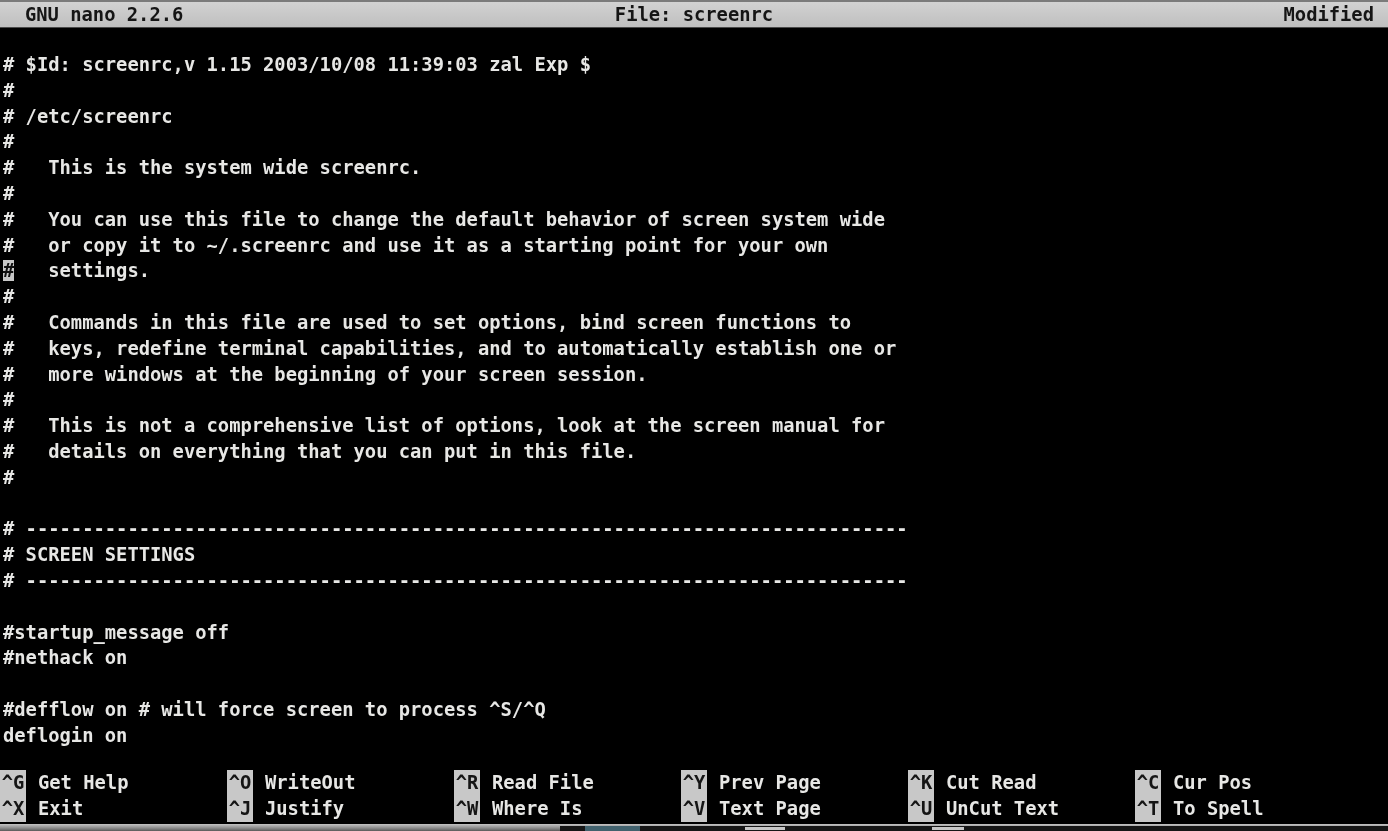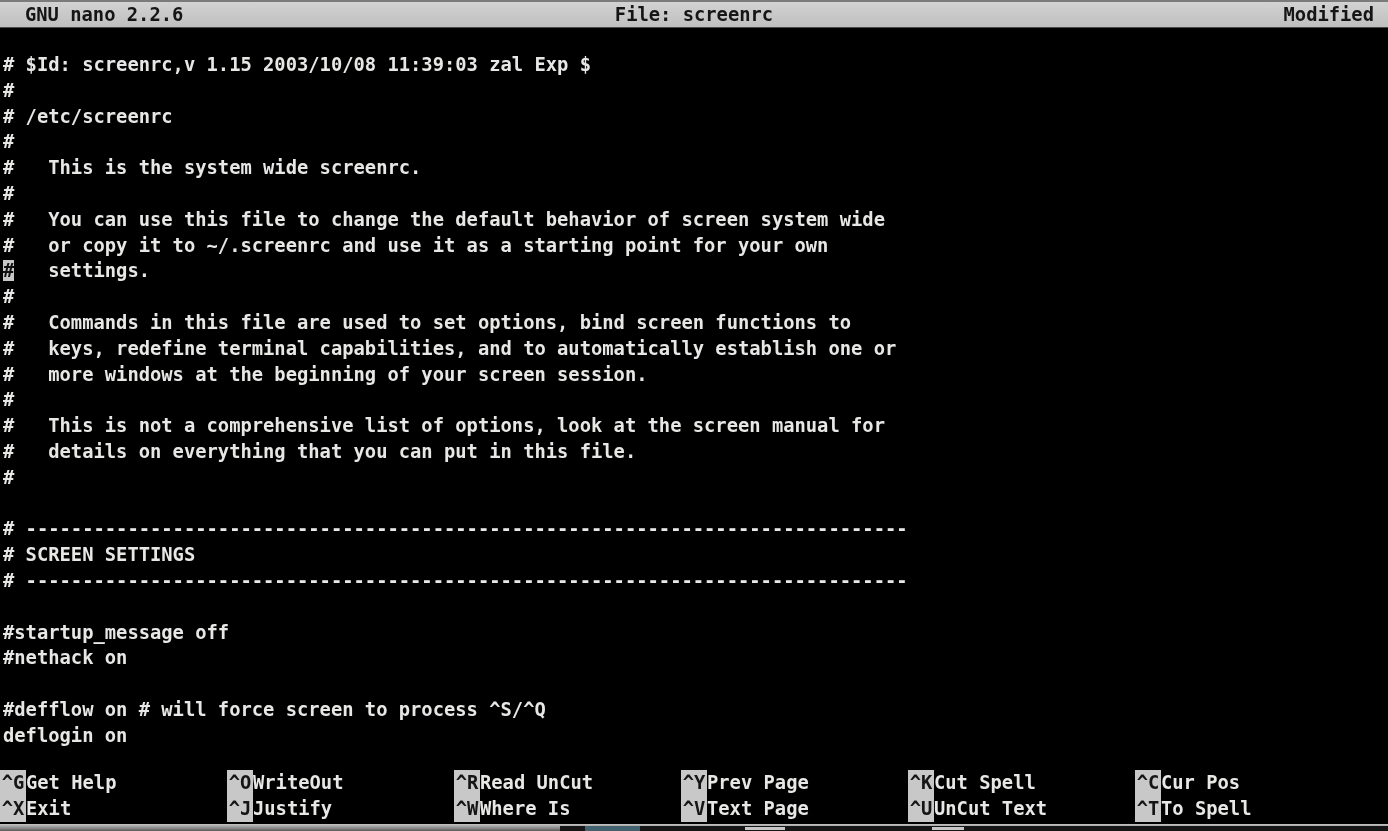--- a/index.html
+++ b/index.html
@@ -85,21 +85,21 @@
   }
   .shortcut-item:last-child { flex: 1 1 auto; }
   .key-badge {
     display: inline-block;
     width: 26px;
     text-align: center;
     background: var(--bar-background, #c8c8c8);
     color: var(--bar-text, #151515);
     height: 25.8px;
   }
-  .shortcut-label { margin-left: 0; }
+  .shortcut-label { margin-left: 12px; }
 
   
   .bottom-edge {
     flex: 0 0 7px;
     position: relative;
     background: linear-gradient(#c4c4c4, #8e8e8e 55%, #5a5a5a);
   }
   .bg-sliver {
     position: absolute;
     left: 560px; right: 0; bottom: 0;
@@ -126,23 +126,23 @@
     <span class="left">GNU nano 2.2.6</span>
     <span class="right">Modified</span>
   </div>
 
   <div class="editor" id="editor"><div class="line"># $Id: screenrc,v 1.15 2003/10/08 11:39:03 zal Exp $</div><div class="line">#</div><div class="line"># /etc/screenrc</div><div class="line">#</div><div class="line">#   This is the system wide screenrc.</div><div class="line">#</div><div class="line">#   You can use this file to change the default behavior of screen system wide</div><div class="line">#   or copy it to ~/.screenrc and use it as a starting point for your own</div><div class="line"><span class="cursor">#</span>   settings.</div><div class="line">#</div><div class="line">#   Commands in this file are used to set options, bind screen functions to</div><div class="line">#   keys, redefine terminal capabilities, and to automatically establish one or</div><div class="line">#   more windows at the beginning of your screen session.</div><div class="line">#</div><div class="line">#   This is not a comprehensive list of options, look at the screen manual for</div><div class="line">#   details on everything that you can put in this file.</div><div class="line">#</div><div class="line">&nbsp;</div><div class="line"># ------------------------------------------------------------------------------</div><div class="line"># SCREEN SETTINGS</div><div class="line"># ------------------------------------------------------------------------------</div><div class="line">&nbsp;</div><div class="line">#startup_message off</div><div class="line">#nethack on</div><div class="line">&nbsp;</div><div class="line">#defflow on # will force screen to process ^S/^Q</div><div class="line">deflogin on</div></div>
 
   <div class="shortcuts" id="shortcuts">
       <div class="shortcut-row">
         <span class="shortcut-item"><span class="key-badge">^G</span><span class="shortcut-label">Get Help</span></span>
         <span class="shortcut-item"><span class="key-badge">^O</span><span class="shortcut-label">WriteOut</span></span>
-        <span class="shortcut-item"><span class="key-badge">^R</span><span class="shortcut-label">Read UnCut</span></span>
+        <span class="shortcut-item"><span class="key-badge">^R</span><span class="shortcut-label">Read File</span></span>
         <span class="shortcut-item"><span class="key-badge">^Y</span><span class="shortcut-label">Prev Page</span></span>
-        <span class="shortcut-item"><span class="key-badge">^K</span><span class="shortcut-label">Cut Spell</span></span>
+        <span class="shortcut-item"><span class="key-badge">^K</span><span class="shortcut-label">Cut Read</span></span>
         <span class="shortcut-item"><span class="key-badge">^C</span><span class="shortcut-label">Cur Pos</span></span>
       </div>
       <div class="shortcut-row">
         <span class="shortcut-item"><span class="key-badge">^X</span><span class="shortcut-label">Exit</span></span>
         <span class="shortcut-item"><span class="key-badge">^J</span><span class="shortcut-label">Justify</span></span>
         <span class="shortcut-item"><span class="key-badge">^W</span><span class="shortcut-label">Where Is</span></span>
         <span class="shortcut-item"><span class="key-badge">^V</span><span class="shortcut-label">Text Page</span></span>
         <span class="shortcut-item"><span class="key-badge">^U</span><span class="shortcut-label">UnCut Text</span></span>
         <span class="shortcut-item"><span class="key-badge">^T</span><span class="shortcut-label">To Spell</span></span>
       </div>

